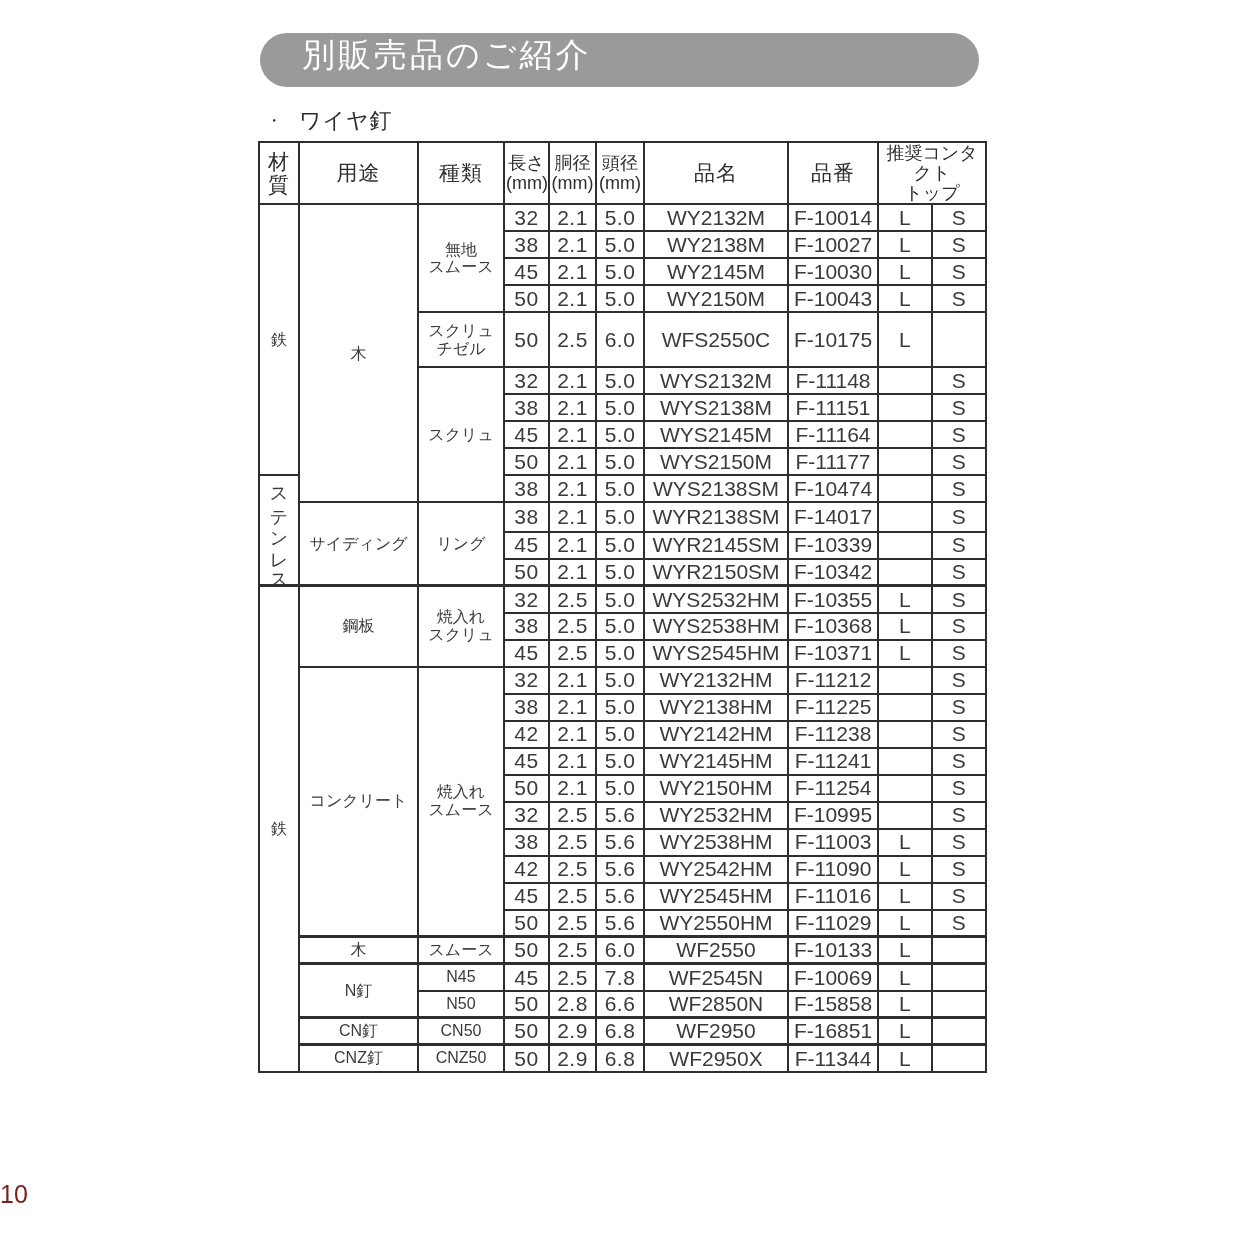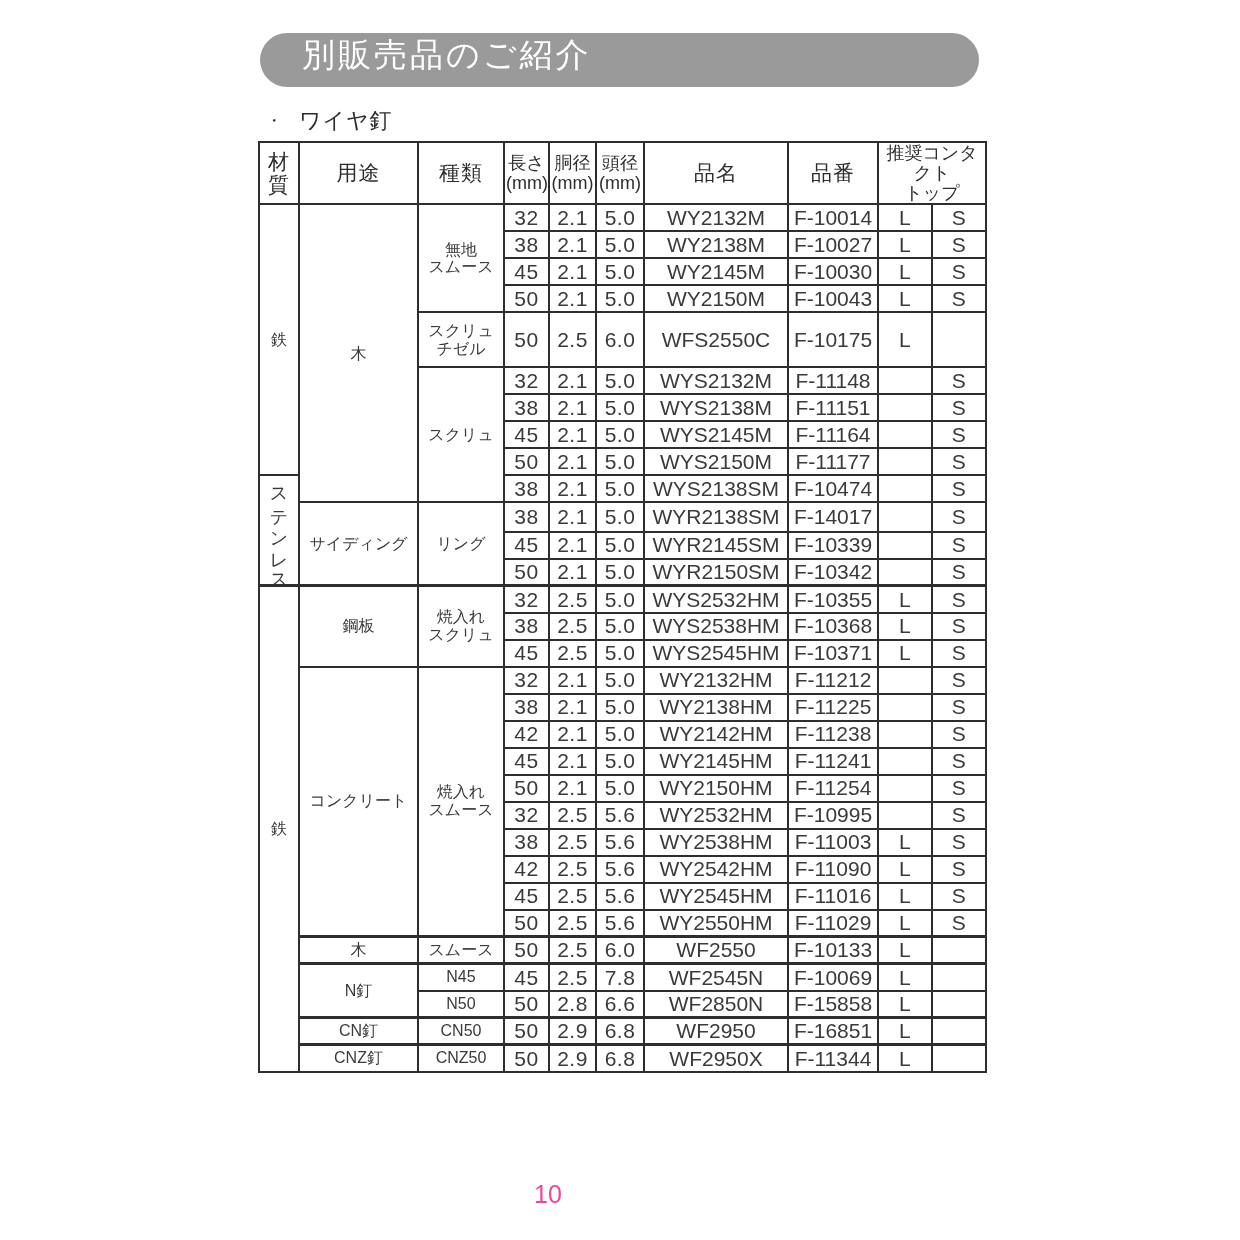--- a/index.html
+++ b/index.html
@@ -63,23 +63,23 @@
     writing-mode: vertical-rl;
     text-orientation: upright;
     font-size: 18px;
     letter-spacing: 1px;
   }
   td.name { letter-spacing: 0; }
   .page-number {
     position: absolute;
     left: 0; top: 1180px;
     width: 1096px;
-    text-align: center;
+    text-align: left;
     font-size: 25px;
-    color: #ec4899;
+    color: #7f1d1d;
   }
 </style>
 </head>
 <body>
 
 <div class="page">
 
   <div class="title-bar">
     <span class="title-text">別販売品のご紹介</span>
   </div>

